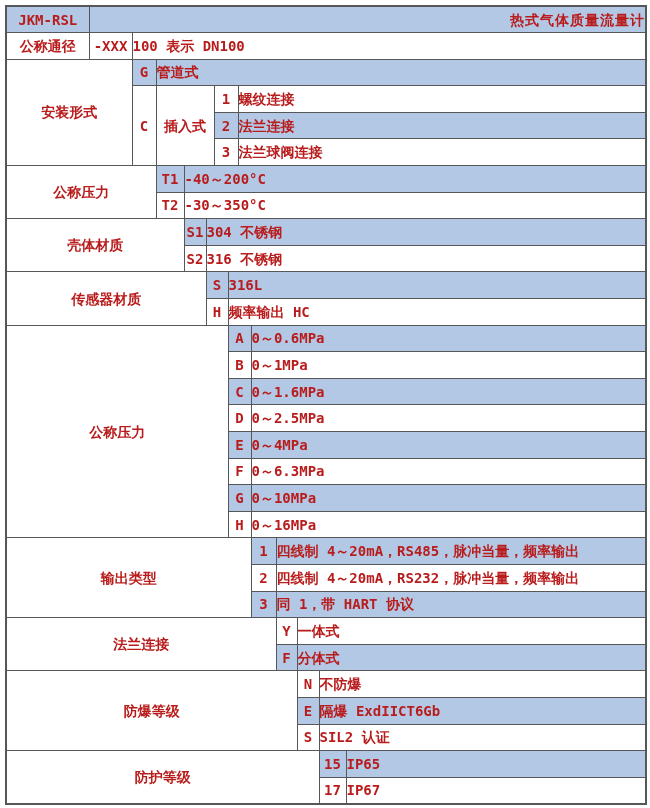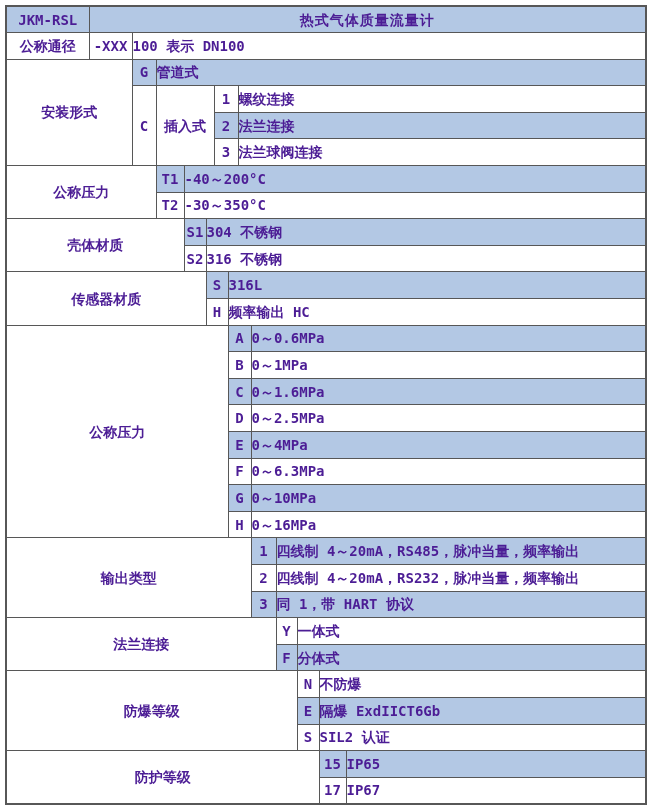--- a/index.html
+++ b/index.html
@@ -6,21 +6,21 @@
     --stripe:#b3c8e4;
     --border:#575757;
     --bg:#ffffff;
   }
   html,body{margin:0;padding:0;background:var(--bg);}
   .canvas{
     position:relative;
     width:526px;height:808px;
     background:var(--bg);
     font-family:"DejaVu Sans Mono","DejaVu Sans",monospace;
-    color:#4c1d95;
+    color:#b91c1c;
   }
   table.spec{
     position:absolute;left:5px;top:5px;
     width:640px;
     border-collapse:collapse;
     table-layout:fixed;
     border:2px solid var(--border);
   }
   table.spec td{
     border:1px solid var(--border);
@@ -31,21 +31,21 @@
     overflow:hidden;
     white-space:nowrap;
     padding:0;
     vertical-align:middle;
   }
   tr.r{height:26.6px;}
   td.stripe{background:var(--stripe);}
   td.label{text-align:center;background:var(--bg);margin-top:10px;}
   td.code{text-align:center;}
   td.desc{text-align:left;padding-left:13px;}
-  td.title{text-align:center;font-size:15px;letter-spacing:1px;}
+  td.title{text-align:right;font-size:15px;letter-spacing:1px;}
 </style>
 </head>
 <body>
 
 <div class="canvas">
   <table class="spec">
     <colgroup>
       <col style="width:83px">
         <col style="width:43px">
         <col style="width:24px">

